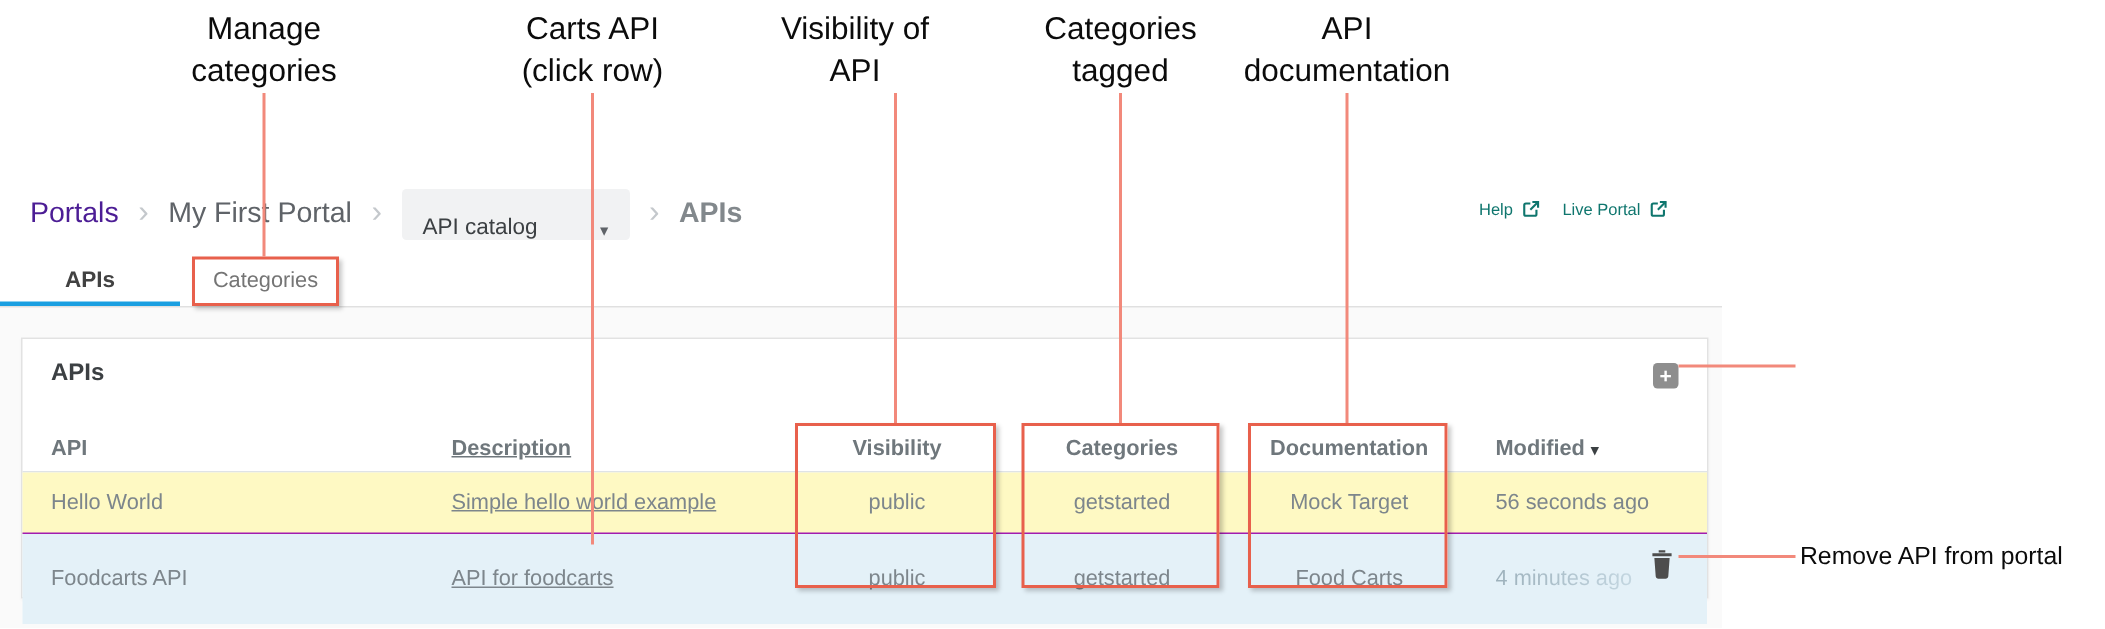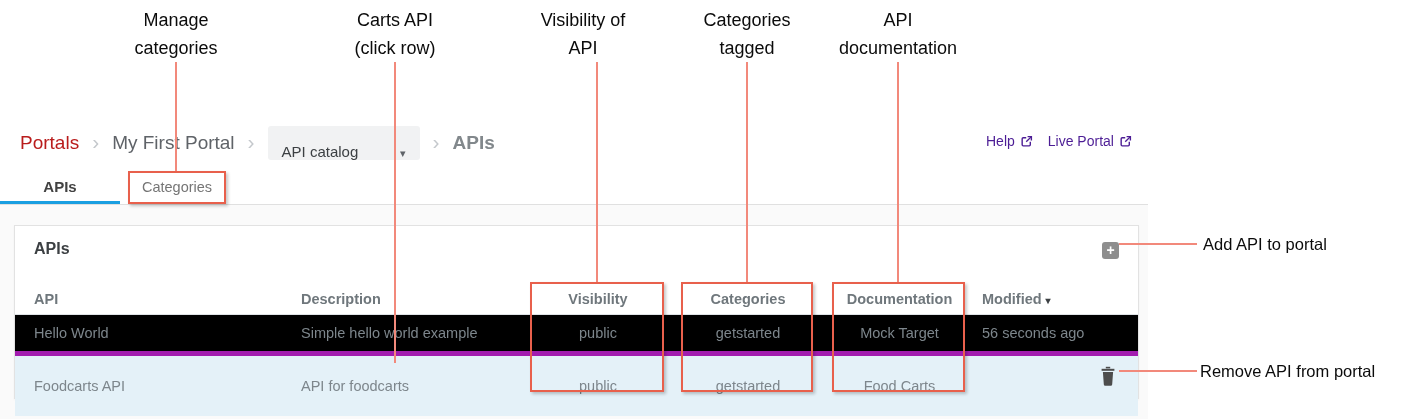--- a/index.html
+++ b/index.html
@@ -4,68 +4,68 @@
 <style>
   html,body{margin:0;padding:0;background:#fff;}
   *{box-sizing:border-box;}
   .canvas{position:relative;width:1403px;height:419px;background:#fff;overflow:hidden;
           font-family:"Liberation Sans",sans-serif;}
 
   
   .content-bg{position:absolute;left:0;top:205px;width:1148px;height:214px;background:#fafafa;}
   .breadcrumb{position:absolute;left:20px;top:124px;height:38px;display:flex;align-items:center;
               gap:13px;font-size:19px;white-space:nowrap;}
-  .bc-root{color:#b91c1c;}
+  .bc-root{color:#4c1d95;}
   .bc-sep{color:#c4c8cc;font-size:21px;font-weight:300;transform:translateY(-1px);}
   .bc-portal{color:#5f6368;}
   .bc-dropdown{width:152px;height:34px;background:#f1f2f3;border-radius:3px;display:flex;
                align-items:flex-end;justify-content:space-between;padding:0 14px;cursor:pointer;}
   .bc-dropdown .val{font-size:15px;color:#3c4043;}
   .bc-dropdown .caret{font-size:11px;color:#5f6368;}
   .bc-current{color:#82888c;font-weight:700;}
 
   .header-links{position:absolute;left:986px;top:133px;display:flex;gap:15px;align-items:center;}
-  .hlink{display:flex;align-items:center;gap:5px;color:#4c1d95;font-size:14px;cursor:pointer;
+  .hlink{display:flex;align-items:center;gap:5px;color:#0f766e;font-size:11px;cursor:pointer;
          text-decoration:none;}
 
   .tab{position:absolute;display:flex;align-items:center;justify-content:center;cursor:pointer;}
   .tab-apis{left:0;top:170px;width:120px;height:32px;color:#424242;font-size:15px;font-weight:600;}
   .tab-underline{position:absolute;left:0;top:201px;width:120px;height:3px;background:#1a9fe1;}
   .tab-categories{left:128px;top:171px;width:98px;height:32px;color:#757575;font-size:14.5px;}
   .tabs-divider{position:absolute;left:0;top:204px;width:1148px;height:1px;background:#e0e0e0;}
 
   
   .card{position:absolute;left:14px;top:225px;width:1125px;height:174px;background:#fff;
         border:1px solid #e2e2e2;box-shadow:0 1px 2px rgba(0,0,0,.04);}
   .card-title{position:absolute;left:19px;top:14px;font-size:16px;font-weight:700;color:#3c4043;}
   .add-btn{position:absolute;left:1087px;top:16px;width:17px;height:17px;background:#8e8e8e;
            border:none;border-radius:3px;color:#fff;font-size:14px;font-weight:700;line-height:15px;
            text-align:center;padding:0;cursor:pointer;font-family:"Liberation Sans",sans-serif;}
   .thead,.trow{position:absolute;left:0;right:0;display:flex;align-items:center;font-size:14.5px;}
   .thead{top:57px;height:32px;border-bottom:1px solid #dfe3e6;color:#6f777c;font-weight:600;}
   .trow{color:#7d868c;cursor:pointer;}
-  .trow.r0{top:89px;height:41px;border-bottom:5px solid #a21caf;background:#000000;}
+  .trow.r0{top:89px;height:41px;border-bottom:1px solid #a21caf;background:#fef9c3;}
   .trow.r1{top:130px;height:60px;background:#e4f1f8;}
   .c1{flex:0 0 286px;padding-left:19px;}
-  .c2{flex:0 0 230px;}
+  .c2{flex:0 0 230px;text-decoration:underline;}
   .c3{flex:0 0 134px;text-align:center;}
   .g1{flex:0 0 17px;}
   .c4{flex:0 0 132px;text-align:center;}
   .g2{flex:0 0 19px;}
   .c5{flex:0 0 133px;text-align:center;}
-  .c6{flex:1 1 auto;padding-left:16px;}
+  .c6{flex:1 1 auto;padding-left:31px;}
   .sort{font-size:10px;color:#3c4043;margin-left:4px;}
   .faded{background:linear-gradient(90deg,#8fa3ae 0%,#c3d6e0 70%,#dcebf3 100%);
          -webkit-background-clip:text;background-clip:text;color:#a7bac4;
          -webkit-text-fill-color:transparent;}
   .trash{position:absolute;left:1085px;top:140px;width:16px;height:20px;cursor:pointer;}
 
   
   .top-label{position:absolute;top:6px;transform:translateX(-50%);text-align:center;
-             color:#0b0b0b;font-size:18px;line-height:28px;white-space:nowrap;z-index:6;}
+             color:#0b0b0b;font-size:21px;line-height:28px;white-space:nowrap;z-index:6;}
   .vline{position:absolute;width:2px;background:#f2897b;z-index:5;}
   .vl1{left:175px;top:62px;height:109px;}
   .vl2{left:394px;top:62px;height:301px;}
   .vl3{left:596px;top:62px;height:220px;}
   .vl4{left:746px;top:62px;height:220px;}
   .vl5{left:897px;top:62px;height:220px;}
   .redbox{position:absolute;border:2px solid #e8604c;z-index:4;
           box-shadow:2px 2px 3px rgba(0,0,0,.22);}
   .box-tab{left:128px;top:171px;width:98px;height:33px;}
   .box-vis{left:530px;top:282px;width:134px;height:110px;}
@@ -151,38 +151,39 @@
     </div>
 
     <div class="trow r1">
       <div class="c1">Foodcarts API</div>
       <div class="c2">API for foodcarts</div>
       <div class="c3">public</div>
       <div class="g1"></div>
       <div class="c4">getstarted</div>
       <div class="g2"></div>
       <div class="c5">Food Carts</div>
+      <div class="c6 faded">4 minutes ago</div>
     </div>
 
     <svg class="trash" viewBox="0 0 16 20">
       <path fill="#4d4d4d" d="M5.8 0.8h4.4v1.6H5.8z"></path>
       <path fill="#4d4d4d" d="M1.6 2.8h12.8v2H1.6z"></path>
       <path fill="#4d4d4d" d="M2.9 6h10.2l-0.9 12.2c-0.06 0.95-0.85 1.6-1.8 1.6H5.6c-0.95 0-1.74-0.65-1.8-1.6z"></path>
     </svg>
   </div>
 
   <div class="top-label" style="left:176px">
     <div>Manage</div>
     <div>categories</div>
   </div>
   <div class="top-label" style="left:395px">
     <div>Carts API</div>
     <div>(click row)</div>
   </div>
-  <div class="top-label" style="left:583px">
+  <div class="top-label" style="left:570px">
     <div>Visibility of</div>
     <div>API</div>
   </div>
   <div class="top-label" style="left:747px">
     <div>Categories</div>
     <div>tagged</div>
   </div>
   <div class="top-label" style="left:898px">
     <div>API</div>
     <div>documentation</div>
@@ -193,17 +194,16 @@
   <div class="vline vl3"></div>
   <div class="vline vl4"></div>
   <div class="vline vl5"></div>
 
   <div class="redbox box-tab"></div>
   <div class="redbox box-vis"></div>
   <div class="redbox box-cat"></div>
   <div class="redbox box-doc"></div>
 
   <div class="hline hl1"></div>
-  <div class="right-label rl1">Add API to portal</div>
   <div class="hline hl2"></div>
   <div class="right-label rl2">Remove API from portal</div>
 
 </div>
 
 </body></html>

